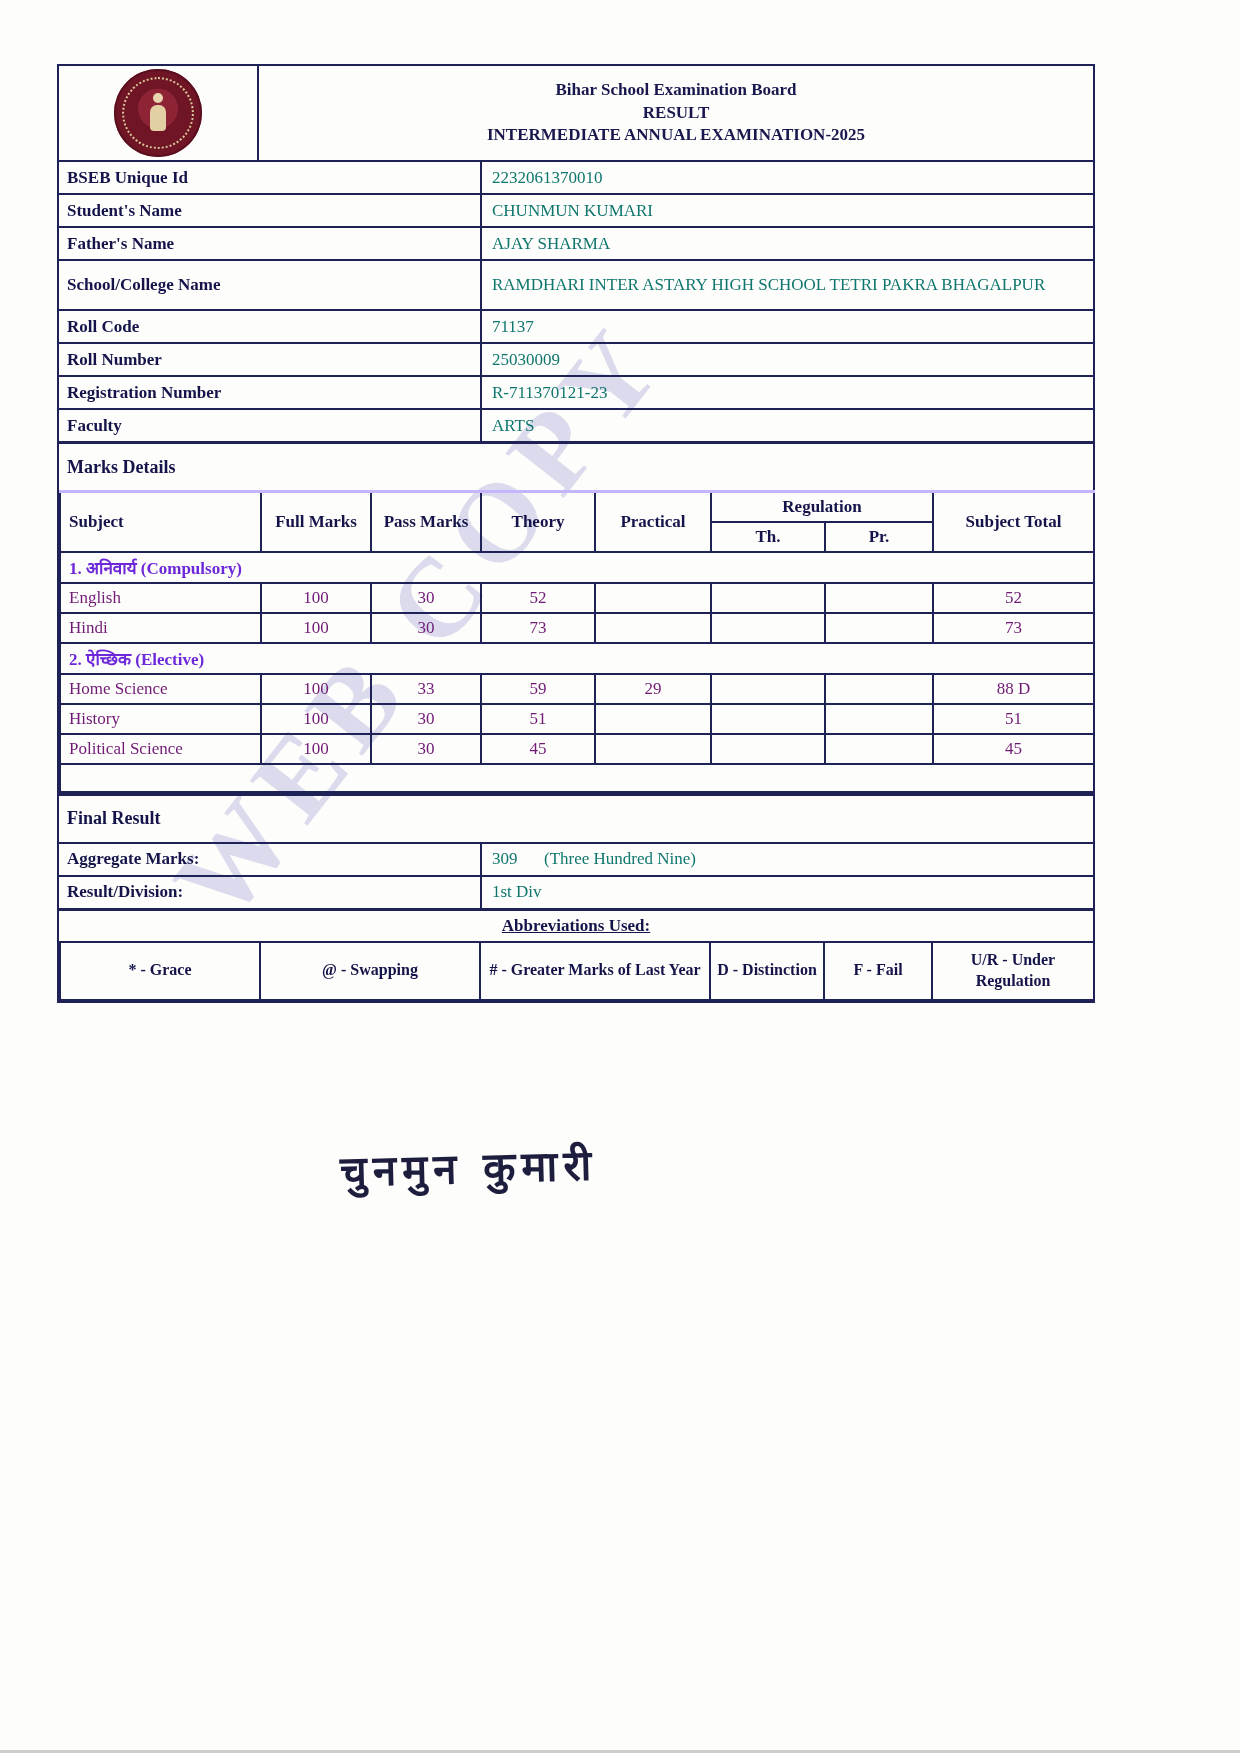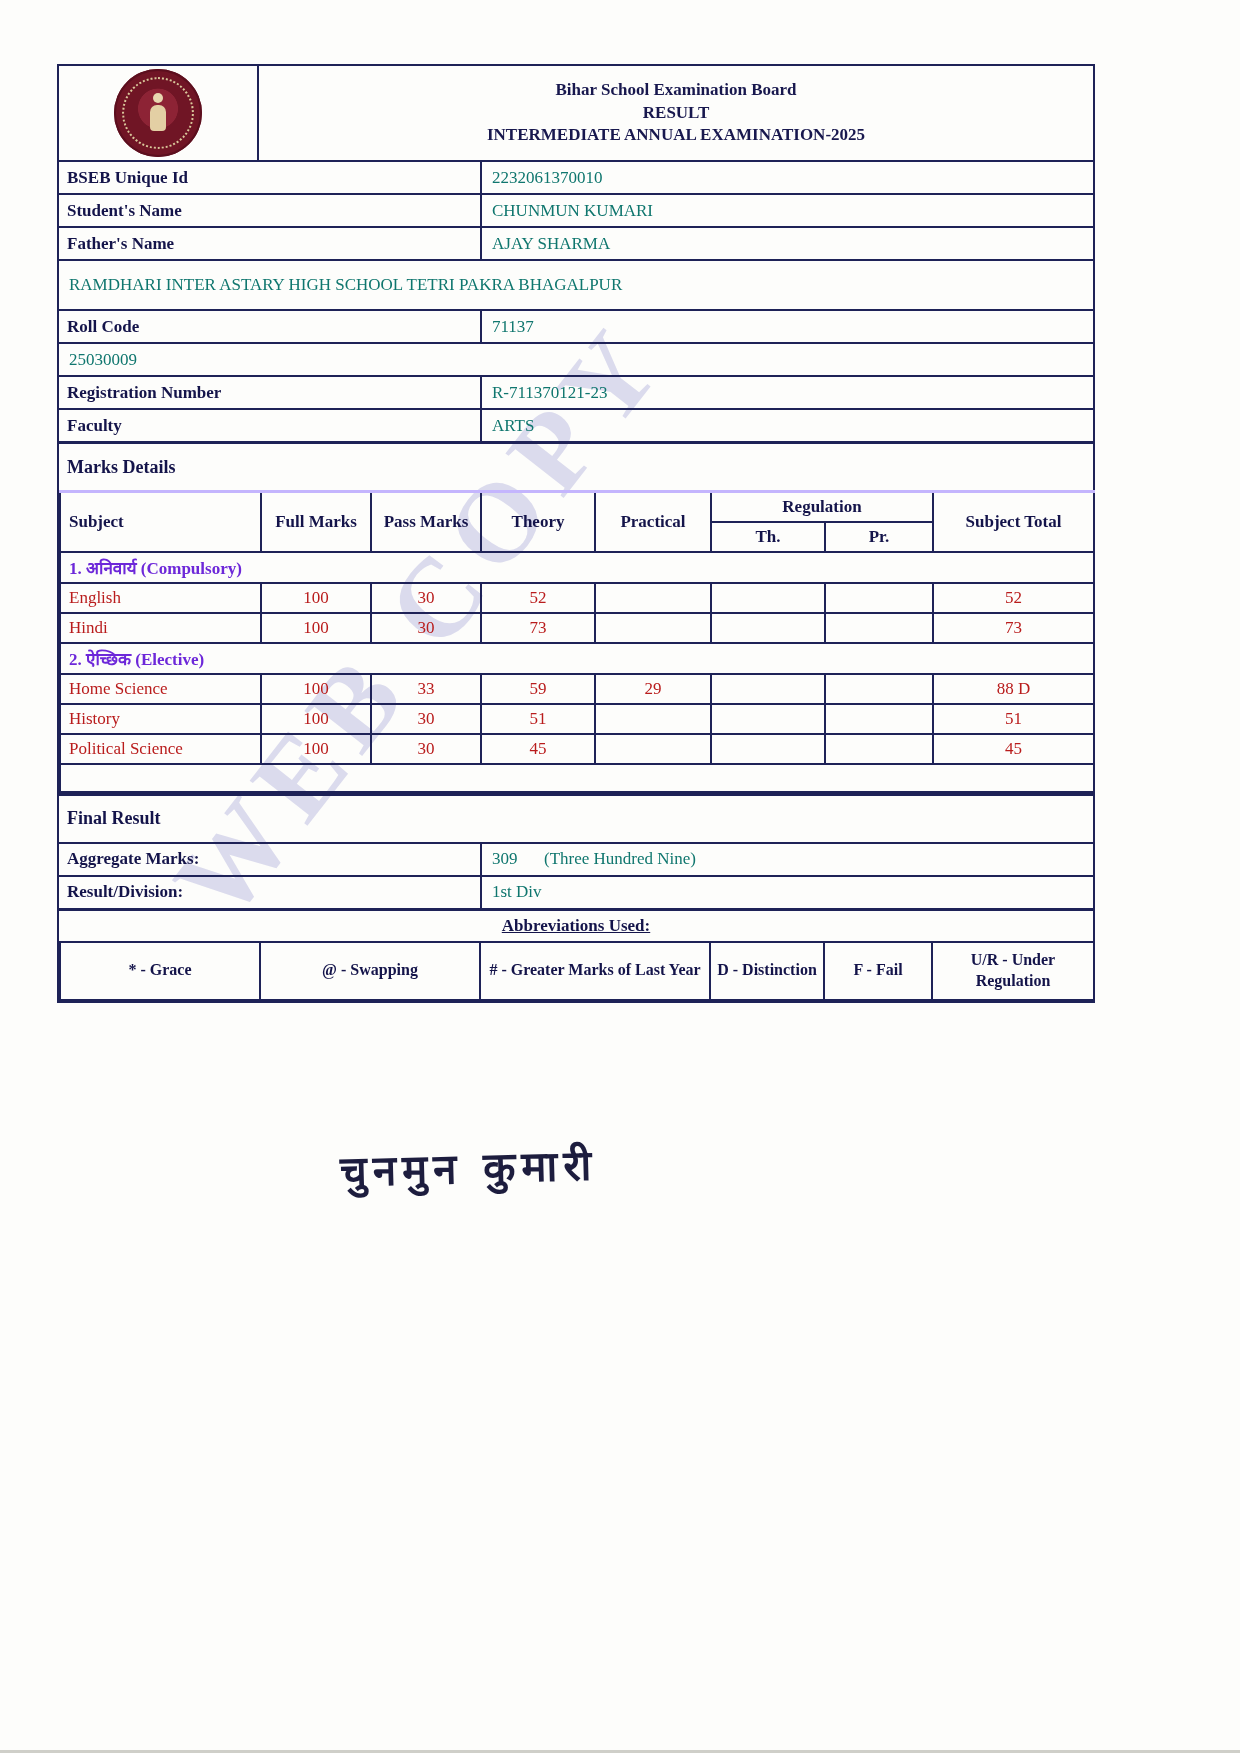--- a/index.html
+++ b/index.html
@@ -43,21 +43,21 @@
   .info-row.tall{height:50px;}
   .cell-label{width:423px;border-right:2px solid #1e2257;box-sizing:border-box;
     padding:2px 8px;font-weight:bold;font-size:17px;color:#14144a;align-self:stretch;display:flex;align-items:center;}
   .cell-value{flex:1;padding:2px 10px;font-size:17px;color:#0f766e;line-height:1.25;}
   .section-bar{height:49px;align-items:center;padding:0 8px;font-weight:bold;font-size:18px;color:#14144a;border-top:3px solid #1e2257;}
   
   table.marks{width:100%;border-collapse:collapse;table-layout:fixed;border-top:3px solid #c4b5fd;}
   table.marks th, table.marks td{border:2px solid #1e2257;font-size:17px;padding:3px 6px;box-sizing:border-box;}
   table.marks th{font-weight:bold;color:#14144a;text-align:center;height:30px;}
   table.marks th.subject-h{text-align:left;padding-left:8px;}
-  table.marks td{color:#b91c1c;text-align:center;height:30px;}
+  table.marks td{color:#701a75;text-align:center;height:30px;}
   table.marks td.subject{text-align:left;padding-left:8px;}
   table.marks tr.section-row td{text-align:left;font-weight:bold;color:#6d28d9;padding-left:8px;border-left:2px solid #1e2257;border-right:2px solid #1e2257;}
   table.marks tr.spacer-row td{height:28px;}
   
   .abbrev-title{height:30px;display:flex;align-items:center;justify-content:center;border-top:3px solid #1e2257;}
   .abbrev-title span{font-weight:bold;font-size:17px;text-decoration:underline;color:#14144a;}
   table.abbrev{width:100%;border-collapse:collapse;table-layout:fixed;border-top:2px solid #1e2257;}
   table.abbrev td{border:2px solid #1e2257;font-size:16px;font-weight:bold;color:#14144a;text-align:center;height:52px;padding:2px 6px;line-height:1.3;}
   
   .signature{
@@ -99,27 +99,29 @@
     </div>
     <div class="row info-row">
       <div class="cell-label">Student's Name</div>
       <div class="cell-value">CHUNMUN KUMARI</div>
     </div>
     <div class="row info-row">
       <div class="cell-label">Father's Name</div>
       <div class="cell-value">AJAY SHARMA</div>
     </div>
     <div class="row info-row tall">
+      <div class="cell-label">School/College Name</div>
       <div class="cell-value">RAMDHARI INTER ASTARY HIGH SCHOOL TETRI PAKRA BHAGALPUR</div>
     </div>
     <div class="row info-row">
       <div class="cell-label">Roll Code</div>
       <div class="cell-value">71137</div>
     </div>
     <div class="row info-row">
+      <div class="cell-label">Roll Number</div>
       <div class="cell-value">25030009</div>
     </div>
     <div class="row info-row">
       <div class="cell-label">Registration Number</div>
       <div class="cell-value">R-711370121-23</div>
     </div>
     <div class="row info-row">
       <div class="cell-label">Faculty</div>
       <div class="cell-value">ARTS</div>
     </div>

